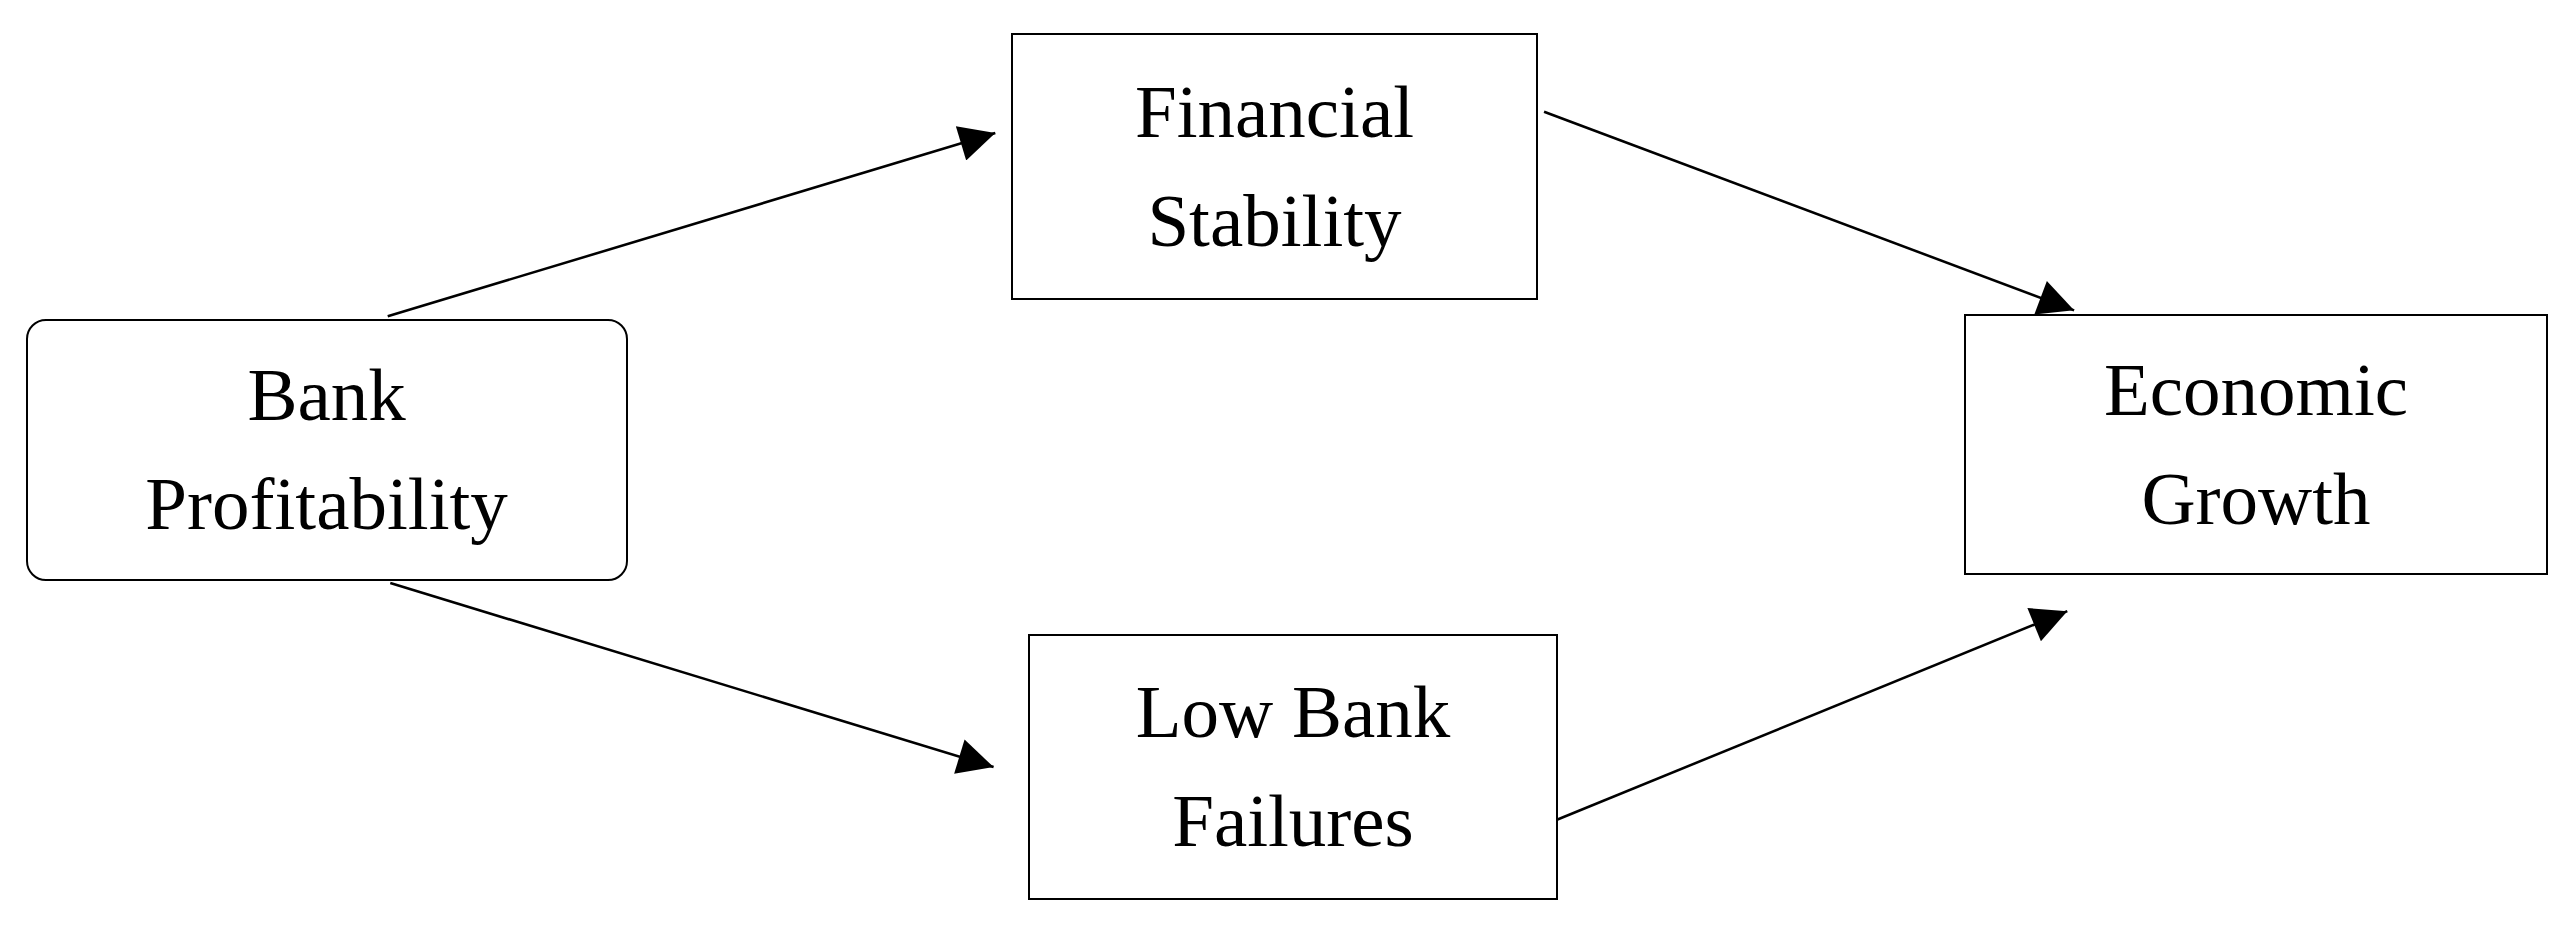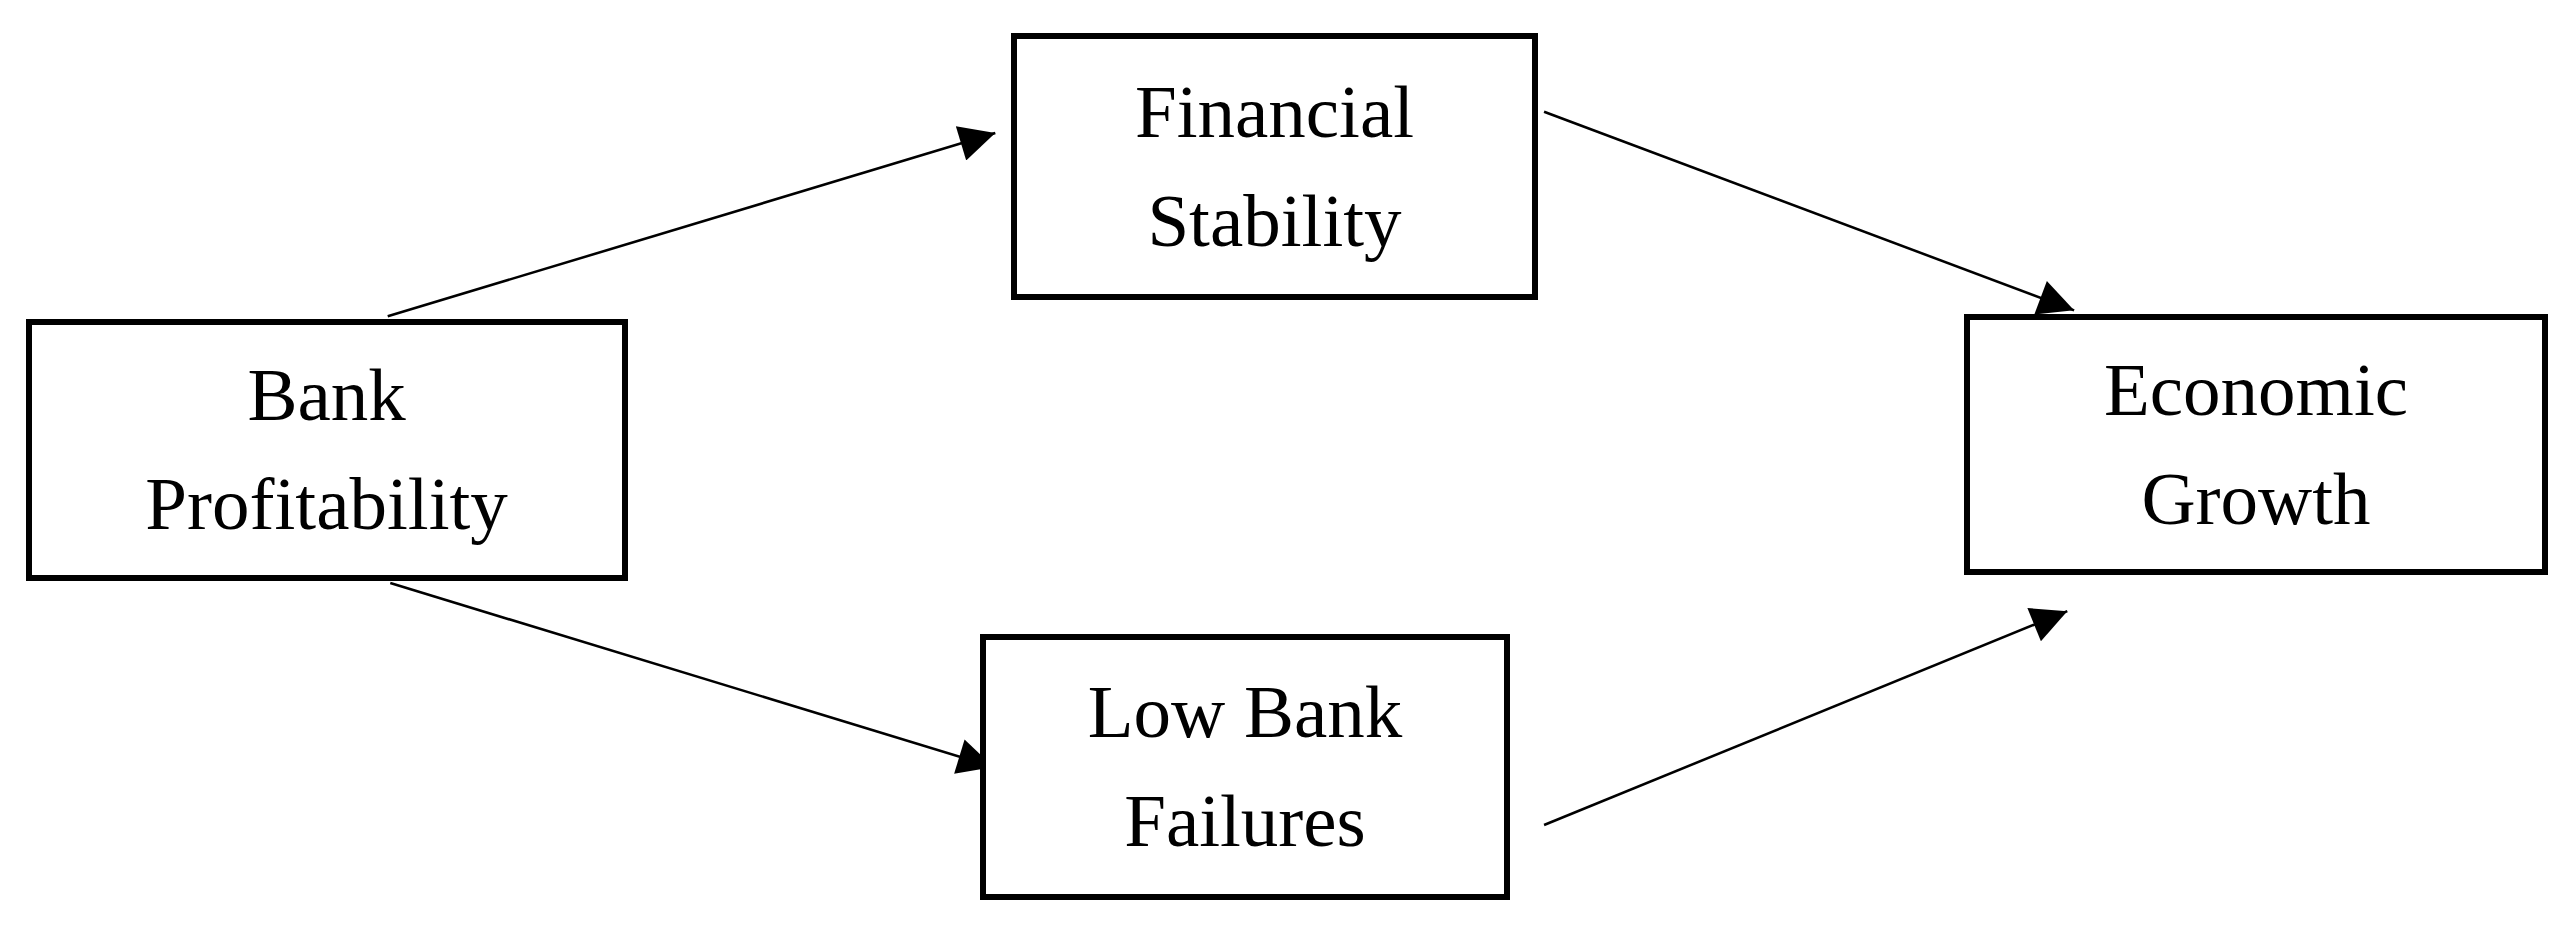--- a/index.html
+++ b/index.html
@@ -24,36 +24,36 @@
     height: 930px;
     display: block;
   }
   .edges-layer line {
     stroke: #000000;
     stroke-width: 3;
   }
   .node {
     position: absolute;
     box-sizing: border-box;
-    border: 6px solid #0f172a;
+    border: 2px solid #0f172a;
     background: #ffffff;
     display: flex;
     align-items: center;
     justify-content: center;
     text-align: center;
   }
   .node .label {
     white-space: pre-line;
     font-size: 75px;
     line-height: 1.45;
     color: #000000;
   }
-  .node-bank-profitability { left: 25.6px;   top: 319px; width: 602px; height: 262px; }
+  .node-bank-profitability { left: 25.6px;   top: 319px; width: 602px; height: 262px; border-radius: 20px; }
   .node-financial-stability{ left: 1011px; top: 33px;  width: 527px; height: 267px; }
-  .node-low-bank-failures  { left: 980px; top: 634px; width: 530px; height: 266px; }
+  .node-low-bank-failures  { left: 1028px; top: 634px; width: 530px; height: 266px; }
   .node-economic-growth    { left: 1964px; top: 314px; width: 584px; height: 261px; }
 </style>
 </head>
 <body>
 
 <div class="canvas" style="background: rgb(255, 255, 255);">
 
   <svg class="edges-layer" width="2576" height="930" viewBox="0 0 3023 1091" xmlns="http://www.w3.org/2000/svg">
     <defs>
       <marker id="arrowhead" viewBox="0 0 10 10" refX="10" refY="5" markerWidth="15" markerHeight="14" orient="auto">

